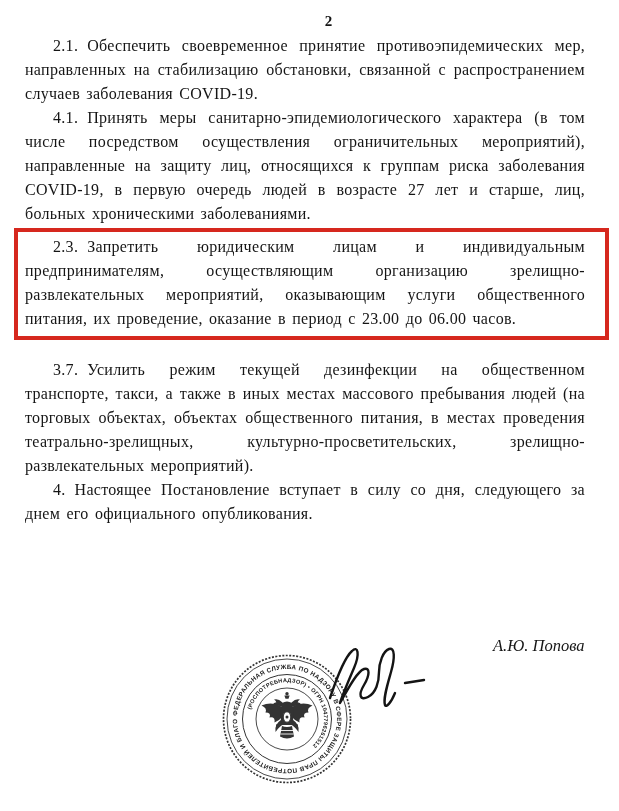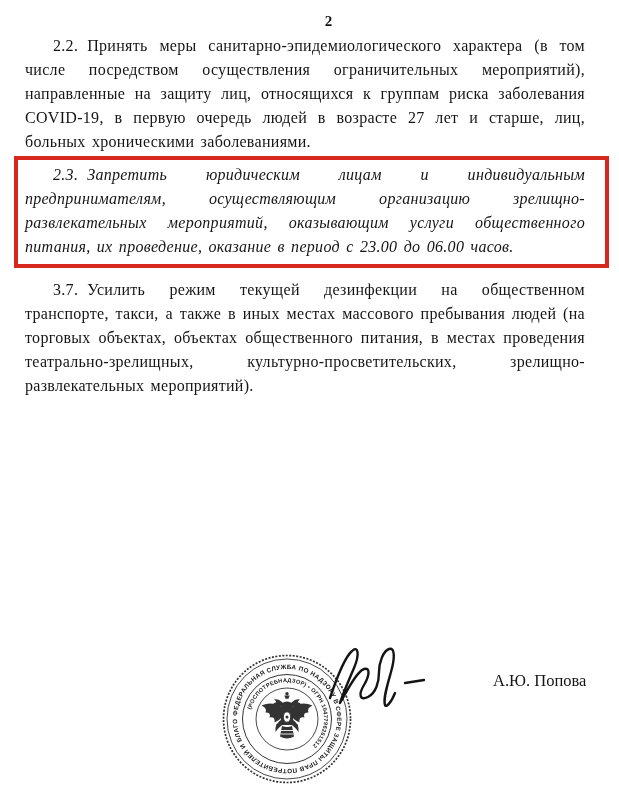--- a/index.html
+++ b/index.html
@@ -35,44 +35,44 @@
     word-spacing: 2px;
   }
   .doc-body p {
     text-align: justify;
     text-align-last: left;
     text-indent: 28px;
   }
   .para-num { padding-right: 9px; }
   .highlight-box {
     border: 4px solid var(--hl);
-    margin: 2px -24px 10px -11px;
+    margin: 2px -24px 18px -11px;
     padding: 3px 20px 5px 7px;
-    font-style: italic;
   }
   .stamp {
     position: absolute;
     left: 221px;
     top: 653px;
     width: 132px;
     height: 132px;
   }
   .signature {
     position: absolute;
     left: 323px;
     top: 642px;
     width: 110px;
     height: 78px;
   }
   .signer-name {
     position: absolute;
     left: 493px;
-    top: 671px;
+    top: 636px;
     font-size: 16.5px;
     white-space: nowrap;
+    font-style: italic;
   }
   .seal-text-outer {
     font-family: "Liberation Sans", sans-serif;
     font-size: 6.3px;
     font-weight: bold;
     letter-spacing: 0.35px;
     fill: #222;
   }
   .seal-text-inner {
     font-family: "Liberation Sans", sans-serif;
@@ -83,25 +83,27 @@
   }
 </style>
 </head>
 <body>
 
 <div class="page">
 
   <div class="page-number">2</div>
 
   <div class="doc-body">
-    <p><span class="para-num">2.2.</span><span>Принять меры санитарно-эпидемиологического характера (в том числе посредством осуществления ограничительных мероприятий), направленные на защиту лиц, относящихся к группам риска заболевания COVID-19, в первую очередь людей в возрасте 27 лет и старше, лиц, больных хроническими заболеваниями.</span></p>
+    <p><span class="para-num">2.1.</span><span>Обеспечить своевременное принятие противоэпидемических мер, направленных на стабилизацию обстановки, связанной с распространением случаев заболевания COVID-19.</span></p>
+    <p><span class="para-num">4.1.</span><span>Принять меры санитарно-эпидемиологического характера (в том числе посредством осуществления ограничительных мероприятий), направленные на защиту лиц, относящихся к группам риска заболевания COVID-19, в первую очередь людей в возрасте 27 лет и старше, лиц, больных хроническими заболеваниями.</span></p>
     <div class="highlight-box">
       <p><span class="para-num">2.3.</span><span>Запретить юридическим лицам и индивидуальным предпринимателям, осуществляющим организацию зрелищно-развлекательных мероприятий, оказывающим услуги общественного питания, их проведение, оказание в период с 23.00 до 06.00 часов.</span></p>
     </div>
     <p><span class="para-num">3.7.</span><span>Усилить режим текущей дезинфекции на общественном транспорте, такси, а также в иных местах массового пребывания людей (на торговых объектах, объектах общественного питания, в местах проведения театрально-зрелищных, культурно-просветительских, зрелищно-развлекательных мероприятий).</span></p>
+    <p><span class="para-num">4.</span><span>Настоящее Постановление вступает в силу со дня, следующего за днем его официального опубликования.</span></p>
   </div>
 
   <svg class="stamp" viewBox="0 0 132 132" aria-hidden="true">
     <g stroke="#222" fill="none" opacity="0.92">
       <circle cx="66" cy="66" r="63.5" stroke-width="1.7" stroke-dasharray="2 1.5"></circle>
       <circle cx="66" cy="66" r="60" stroke-width="0.9"></circle>
       <circle cx="66" cy="66" r="44.5" stroke-width="1"></circle>
       <circle cx="66" cy="66" r="31" stroke-width="0.9"></circle>
     </g>
     <defs>

